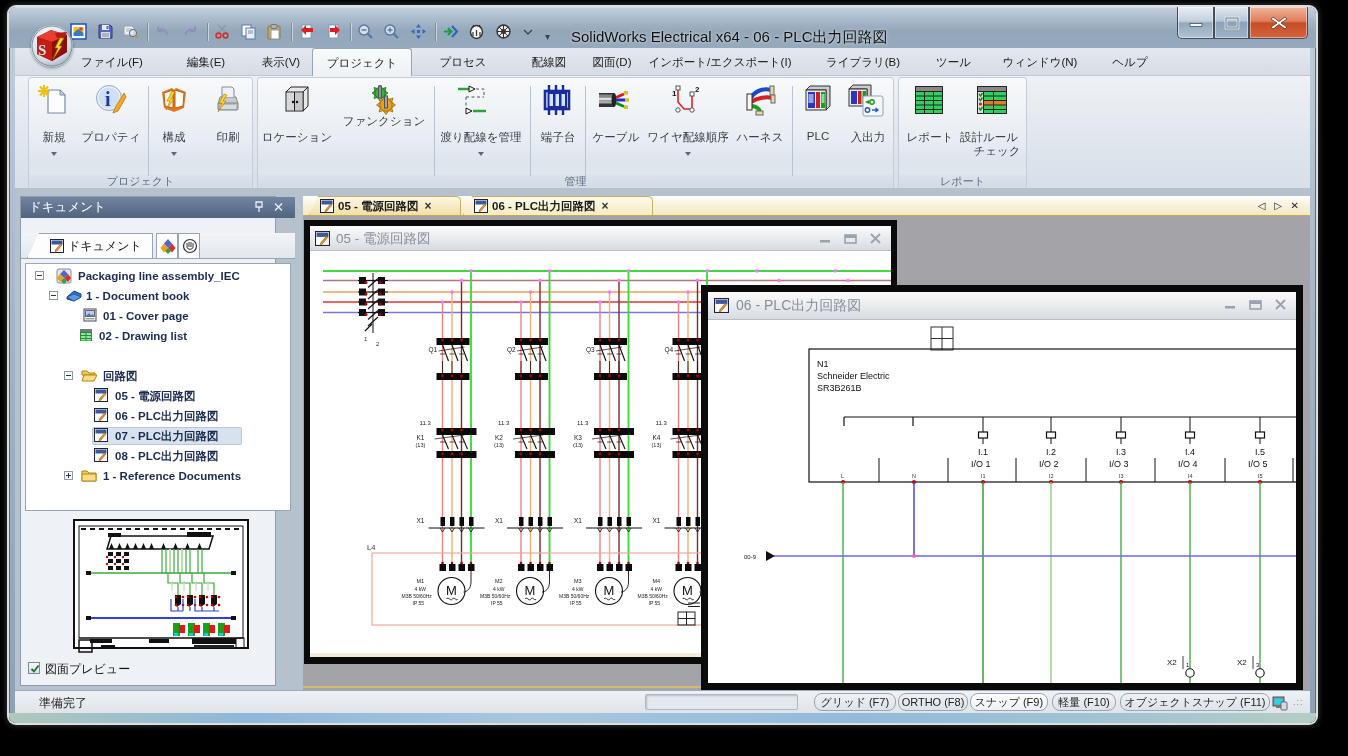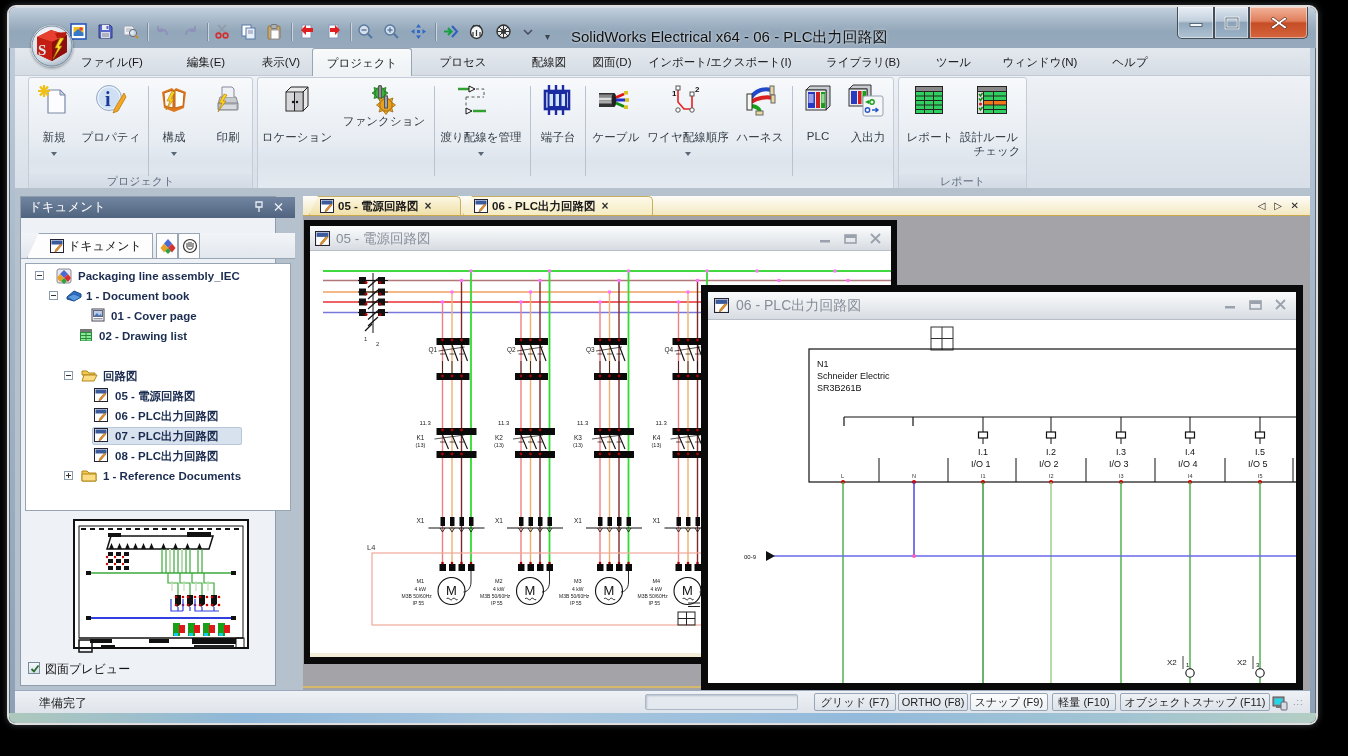--- a/index.html
+++ b/index.html
@@ -52,21 +52,21 @@
 #mdi{position:absolute;left:288px;top:8px;width:1007px;height:494px;background:#a4a4a8}
 #mditabs{position:absolute;left:0;top:0;width:1007px;height:20px;background:linear-gradient(#fefdf8,#f3e8c0);border-bottom:1px solid #caa94e}
 .dtab{position:absolute;top:0;height:19px;background:linear-gradient(#fcf7e2,#f0e0a8);border:1px solid #c8ae62;border-bottom:none;border-radius:0 5px 0 0;font-size:11.5px;font-weight:bold;color:#1a1a1a;line-height:19px;clip-path:polygon(9px 0,100% 0,100% 100%,0 100%)}
 .dtab>div{white-space:nowrap}
 .dtab .x{font-weight:bold;color:#333;padding-left:6px;font-size:12px}
 #navg{position:absolute;right:8px;top:4px;font-size:10px;color:#222;letter-spacing:3px}
 .cwin{position:absolute;background:#fff}
 .cwtitle{position:absolute;left:0;top:0;width:100%;background:linear-gradient(#fafbfc,#e9ecef 50%,#d7dce2);border-bottom:1px solid #b8bec6;color:#868e99}
 
 #statusbar{position:absolute;left:6px;top:683px;width:1295px;height:23px;background:linear-gradient(#eef1f5,#dfe4ea);border-top:1px solid #9aa9bc;font-size:12px;color:#222}
-.sbtn{position:absolute;top:2px;height:18px;line-height:17px;border:1px solid #98a5b5;background:linear-gradient(#eef2f6,#dde3ea);text-align:center;font-size:11px;color:#222;border-radius:2px;white-space:nowrap}
+.sbtn{position:absolute;top:2px;height:18px;line-height:17px;border:1px solid #98a5b5;background:linear-gradient(#eef2f6,#dde3ea);text-align:center;font-size:11px;color:#222;border-radius:8px;white-space:nowrap}
 #sunken{position:absolute;left:630px;top:3px;width:153px;height:16px;background:#e4e9ef;border:1px solid #aab8c8;border-radius:2px;box-shadow:inset 1px 1px 2px rgba(100,110,125,.35)}
 #botglass{position:absolute;left:0;bottom:0;width:100%;height:10px;border-radius:0 0 7px 7px;background:linear-gradient(90deg,#aec8bc,#8fb7d9 18%,#a9c6de 40%,#93badb 65%,#a2c4d2 85%,#b4cec4)}
 </style></head><body>
 <div id="win">
 <div id="titlebar">
 <div style="position:absolute;left:536px;top:24px;font-size:10px;color:#3a4550">▾</div>
       <div id="title">SolidWorks Electrical x64 - 06 - PLC出力回路図</div>
 <div id="wbtns">
 <div class="wb" id="wb-min">
           <svg width="16" height="9">
@@ -242,20 +242,21 @@
             <path d="M8 13 L24 13 L26 20 L6 20 Z" fill="#c8ccd0" stroke="#888"></path>
             <rect x="6" y="19" width="20" height="7" rx="1" fill="#b8bcc2" stroke="#808488"></rect>
             <path d="M10 13 L10 3 L20 3 L22 5 L22 13" fill="#eef2f6" stroke="#889"></path>
             <rect x="8" y="21" width="16" height="4" fill="#d8dce0"></rect>
             <path d="M12 10 L7 19 L10 19 L6 28 L14 17 L11 17 L15 11 Z" fill="#ffd020" stroke="#a87800" stroke-width="0.6"></path>
           </svg></div>
  <div class="rlabel" style="left:169px;top:52px;width:60px">印刷</div>
  <div class="rsep" style="left:119px"></div>
 </div>
 <div class="rgroup" style="left:242px;width:637px">
+ <div class="rglabel">管理</div>
  <div class="ricon" style="left:23px"><svg width="32" height="32" viewBox="0 0 32 32">
             <path d="M5 8 L10 3 L27 3 L27 22 L22 27 Z" fill="#e8e8e8" stroke="#222"></path>
             <path d="M27 3 L22 8 L22 27" fill="none" stroke="#222"></path>
             <rect x="5" y="8" width="17" height="19" fill="#f4f4f4" stroke="#222"></rect>
             <line x1="13.5" y1="8" x2="13.5" y2="27" stroke="#222"></line>
             <rect x="6" y="9" width="7" height="17" fill="#d8d8dc"></rect>
             <rect x="14" y="9" width="7" height="17" fill="#c8c8cc"></rect>
             <circle cx="12" cy="18" r="1.2" fill="#111"></circle>
             <circle cx="16" cy="18" r="1.2" fill="#111"></circle>
           </svg></div>
@@ -456,21 +457,21 @@
 <div class="trow" style="left:0;top:22px;width:264px">
             <div class="texp" style="left:23px">
               <i></i>
             </div>
             <div class="ticon" style="left:40px"><svg width="16" height="13" viewBox="0 0 16 13">
                 <path d="M1 8 L8 2 L15 5 L15 8 L8 12 L1 10 Z" fill="#2a70c8" stroke="#184888"></path>
                 <path d="M1 8 L8 5 L15 8 L8 12 Z" fill="#5a9ae0" stroke="#184888" stroke-width="0.6"></path>
               </svg></div>
             <span style="position:absolute;left:60px;top:0">1 - Document book</span>
           </div>
-<div class="trow" style="left:12px;top:42px;width:264px">
+<div class="trow" style="left:4px;top:42px;width:264px">
             <div class="ticon" style="left:53px"><svg width="14" height="14" viewBox="0 0 14 14">
                 <rect x="1" y="1" width="12" height="12" fill="#fff" stroke="#445"></rect>
                 <rect x="2.5" y="2.5" width="9" height="6" fill="#b8ccec" stroke="#667"></rect>
                 <path d="M3 8 L6 5 L8 7.5 L10 6 L11 8.5 Z" fill="#4878b8"></path>
                 <rect x="2.5" y="10" width="9" height="1.4" fill="#99a"></rect>
               </svg></div>
             <span style="position:absolute;left:73px;top:0">01 - Cover page</span>
           </div>
 <div class="trow" style="left:0;top:62px;width:264px">
             <div class="ticon" style="left:53px"><svg width="14" height="14" viewBox="0 0 14 14">

